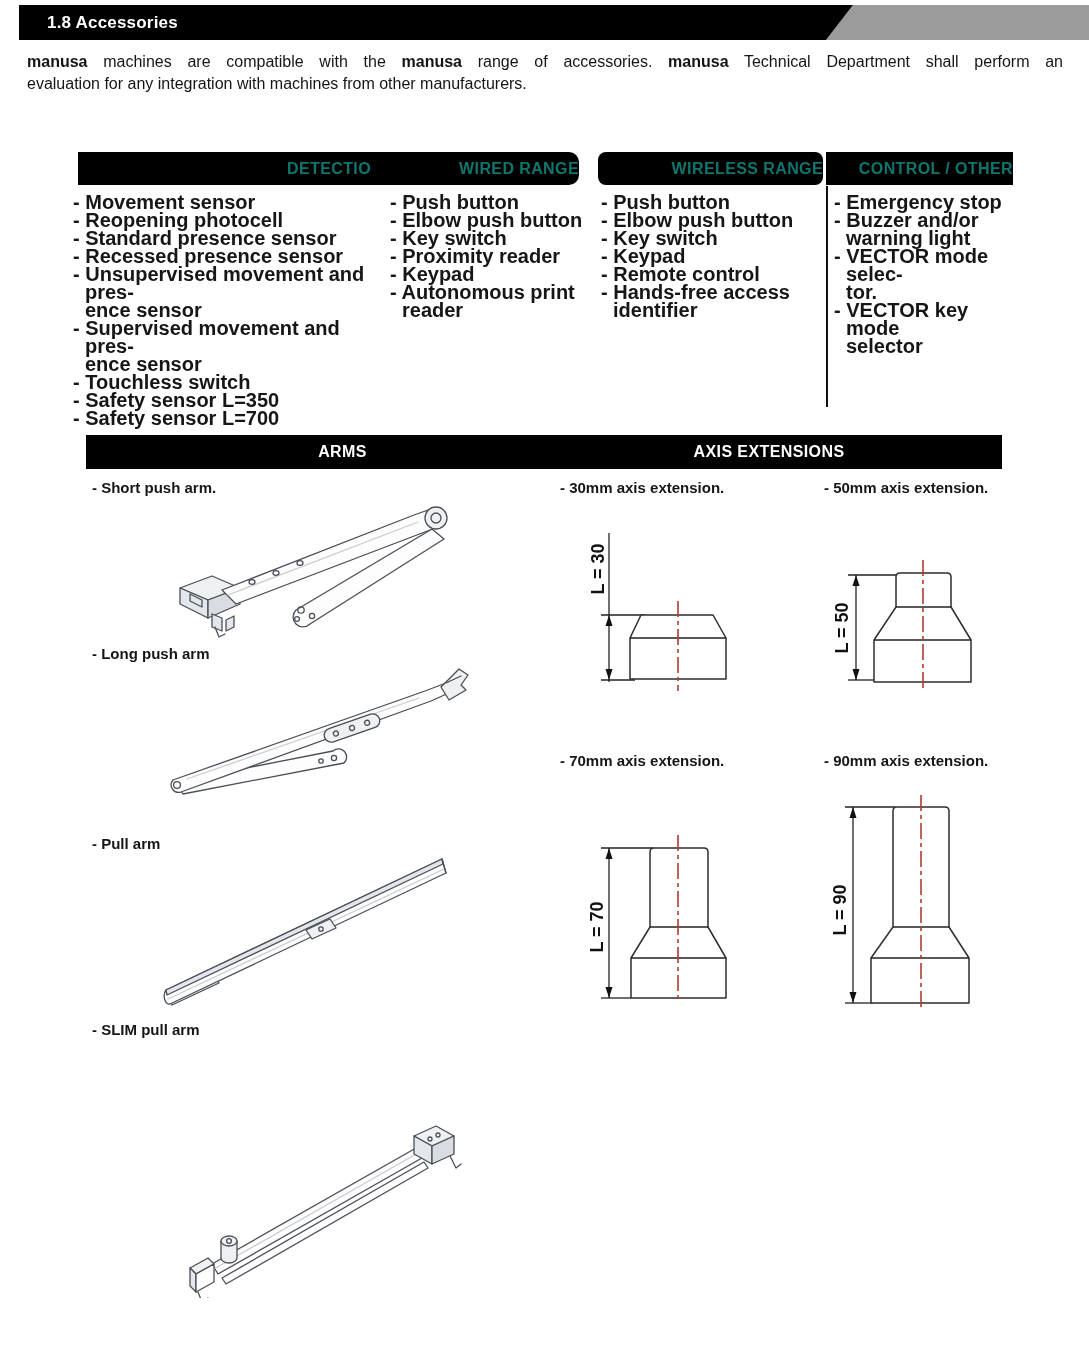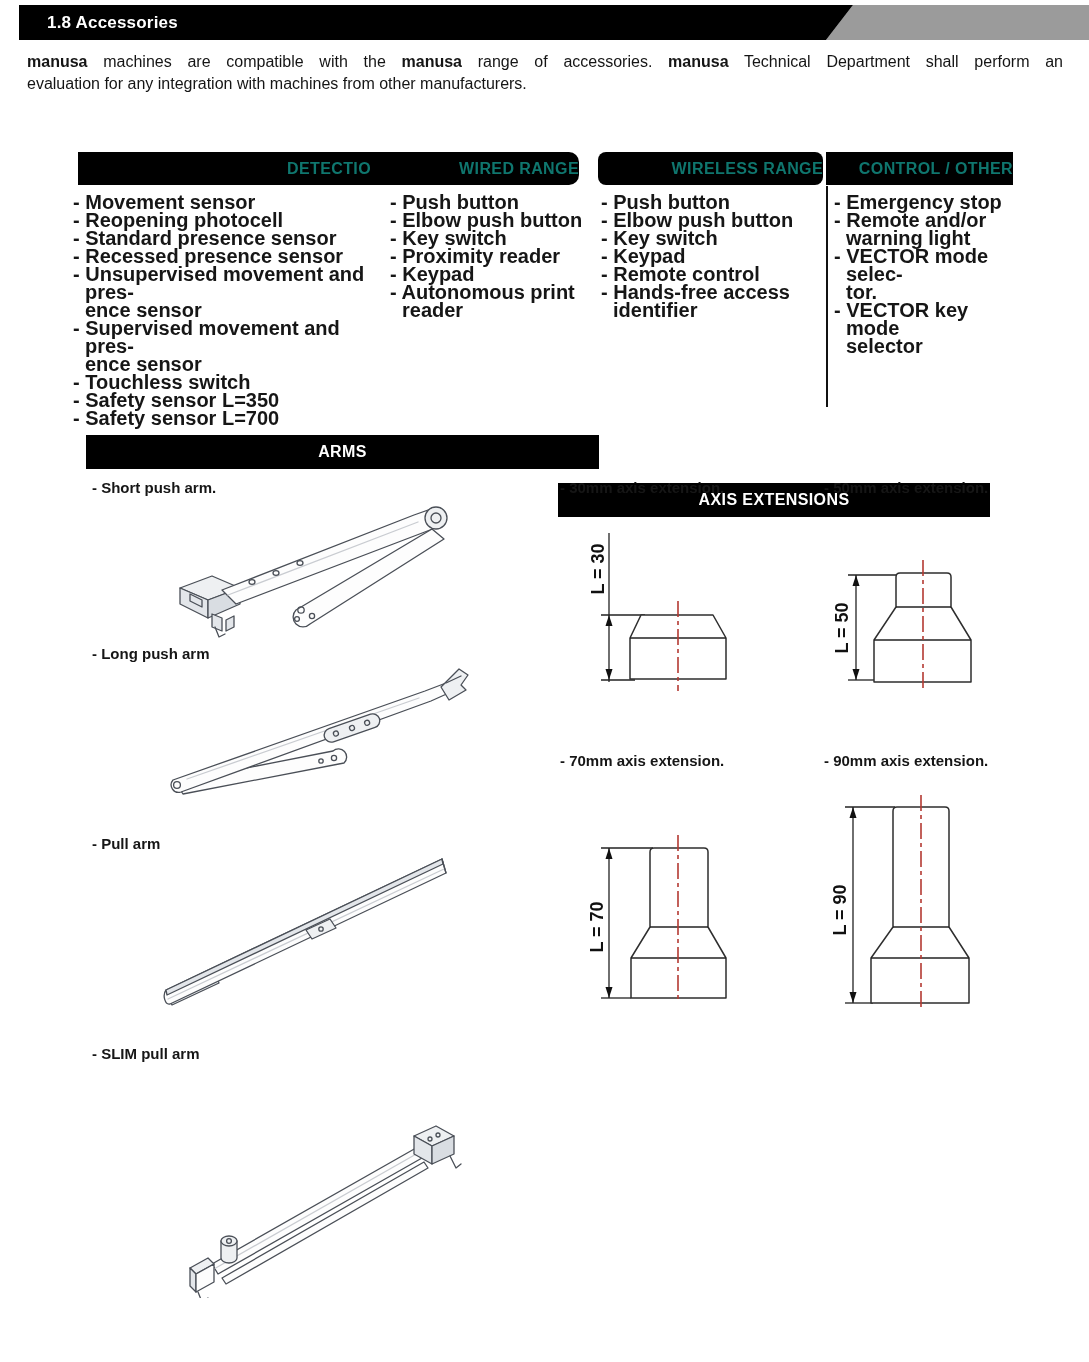--- a/index.html
+++ b/index.html
@@ -133,36 +133,36 @@
       <div class="cell-item">- Push button</div>
       <div class="cell-item">- Elbow push button</div>
       <div class="cell-item">- Key switch</div>
       <div class="cell-item">- Keypad</div>
       <div class="cell-item">- Remote control</div>
       <div class="cell-item">- Hands-free access
 identifier</div>
     </div>
   <div class="tcol" style="left:834px;width:176px;">
       <div class="cell-item">- Emergency stop</div>
-      <div class="cell-item">- Remote and/or
+      <div class="cell-item">- Buzzer and/or
 warning light</div>
       <div class="cell-item">- VECTOR mode selec-
 tor.</div>
       <div class="cell-item">- VECTOR key mode
 selector</div>
     </div>
   <div class="abs vdivider"></div>
 
   <div class="section-bar" style="left:86px;width:513px;">ARMS</div>
-  <div class="section-bar" style="left:558px;width:432px;margin-top:48px;">AXIS EXTENSIONS</div>
+  <div class="section-bar" style="left:536px;width:466px;">AXIS EXTENSIONS</div>
 
   <div class="item-label" style="left:92px;top:479px;">- Short push arm.</div>
   <div class="item-label" style="left:92px;top:645px;">- Long push arm</div>
   <div class="item-label" style="left:92px;top:823px;margin-top:12px;">- Pull arm</div>
-  <div class="item-label" style="left:92px;top:1021px;margin-top:24px;">- SLIM pull arm</div>
+  <div class="item-label" style="left:92px;top:1021px;">- SLIM pull arm</div>
 
   <div class="item-label" style="left:560px;top:479px;">- 30mm axis extension.</div>
   <div class="item-label" style="left:824px;top:479px;">- 50mm axis extension.</div>
   <div class="item-label" style="left:560px;top:752px;">- 70mm axis extension.</div>
   <div class="item-label" style="left:824px;top:752px;">- 90mm axis extension.</div>
 
   <svg class="abs" style="left:168px;top:496px;" width="370" height="150" viewBox="0 0 370 150">
     <g class="draw">
 
       <path class="face-l" d="M12,92 L44,80 L72,92 L40,104 Z"></path>

